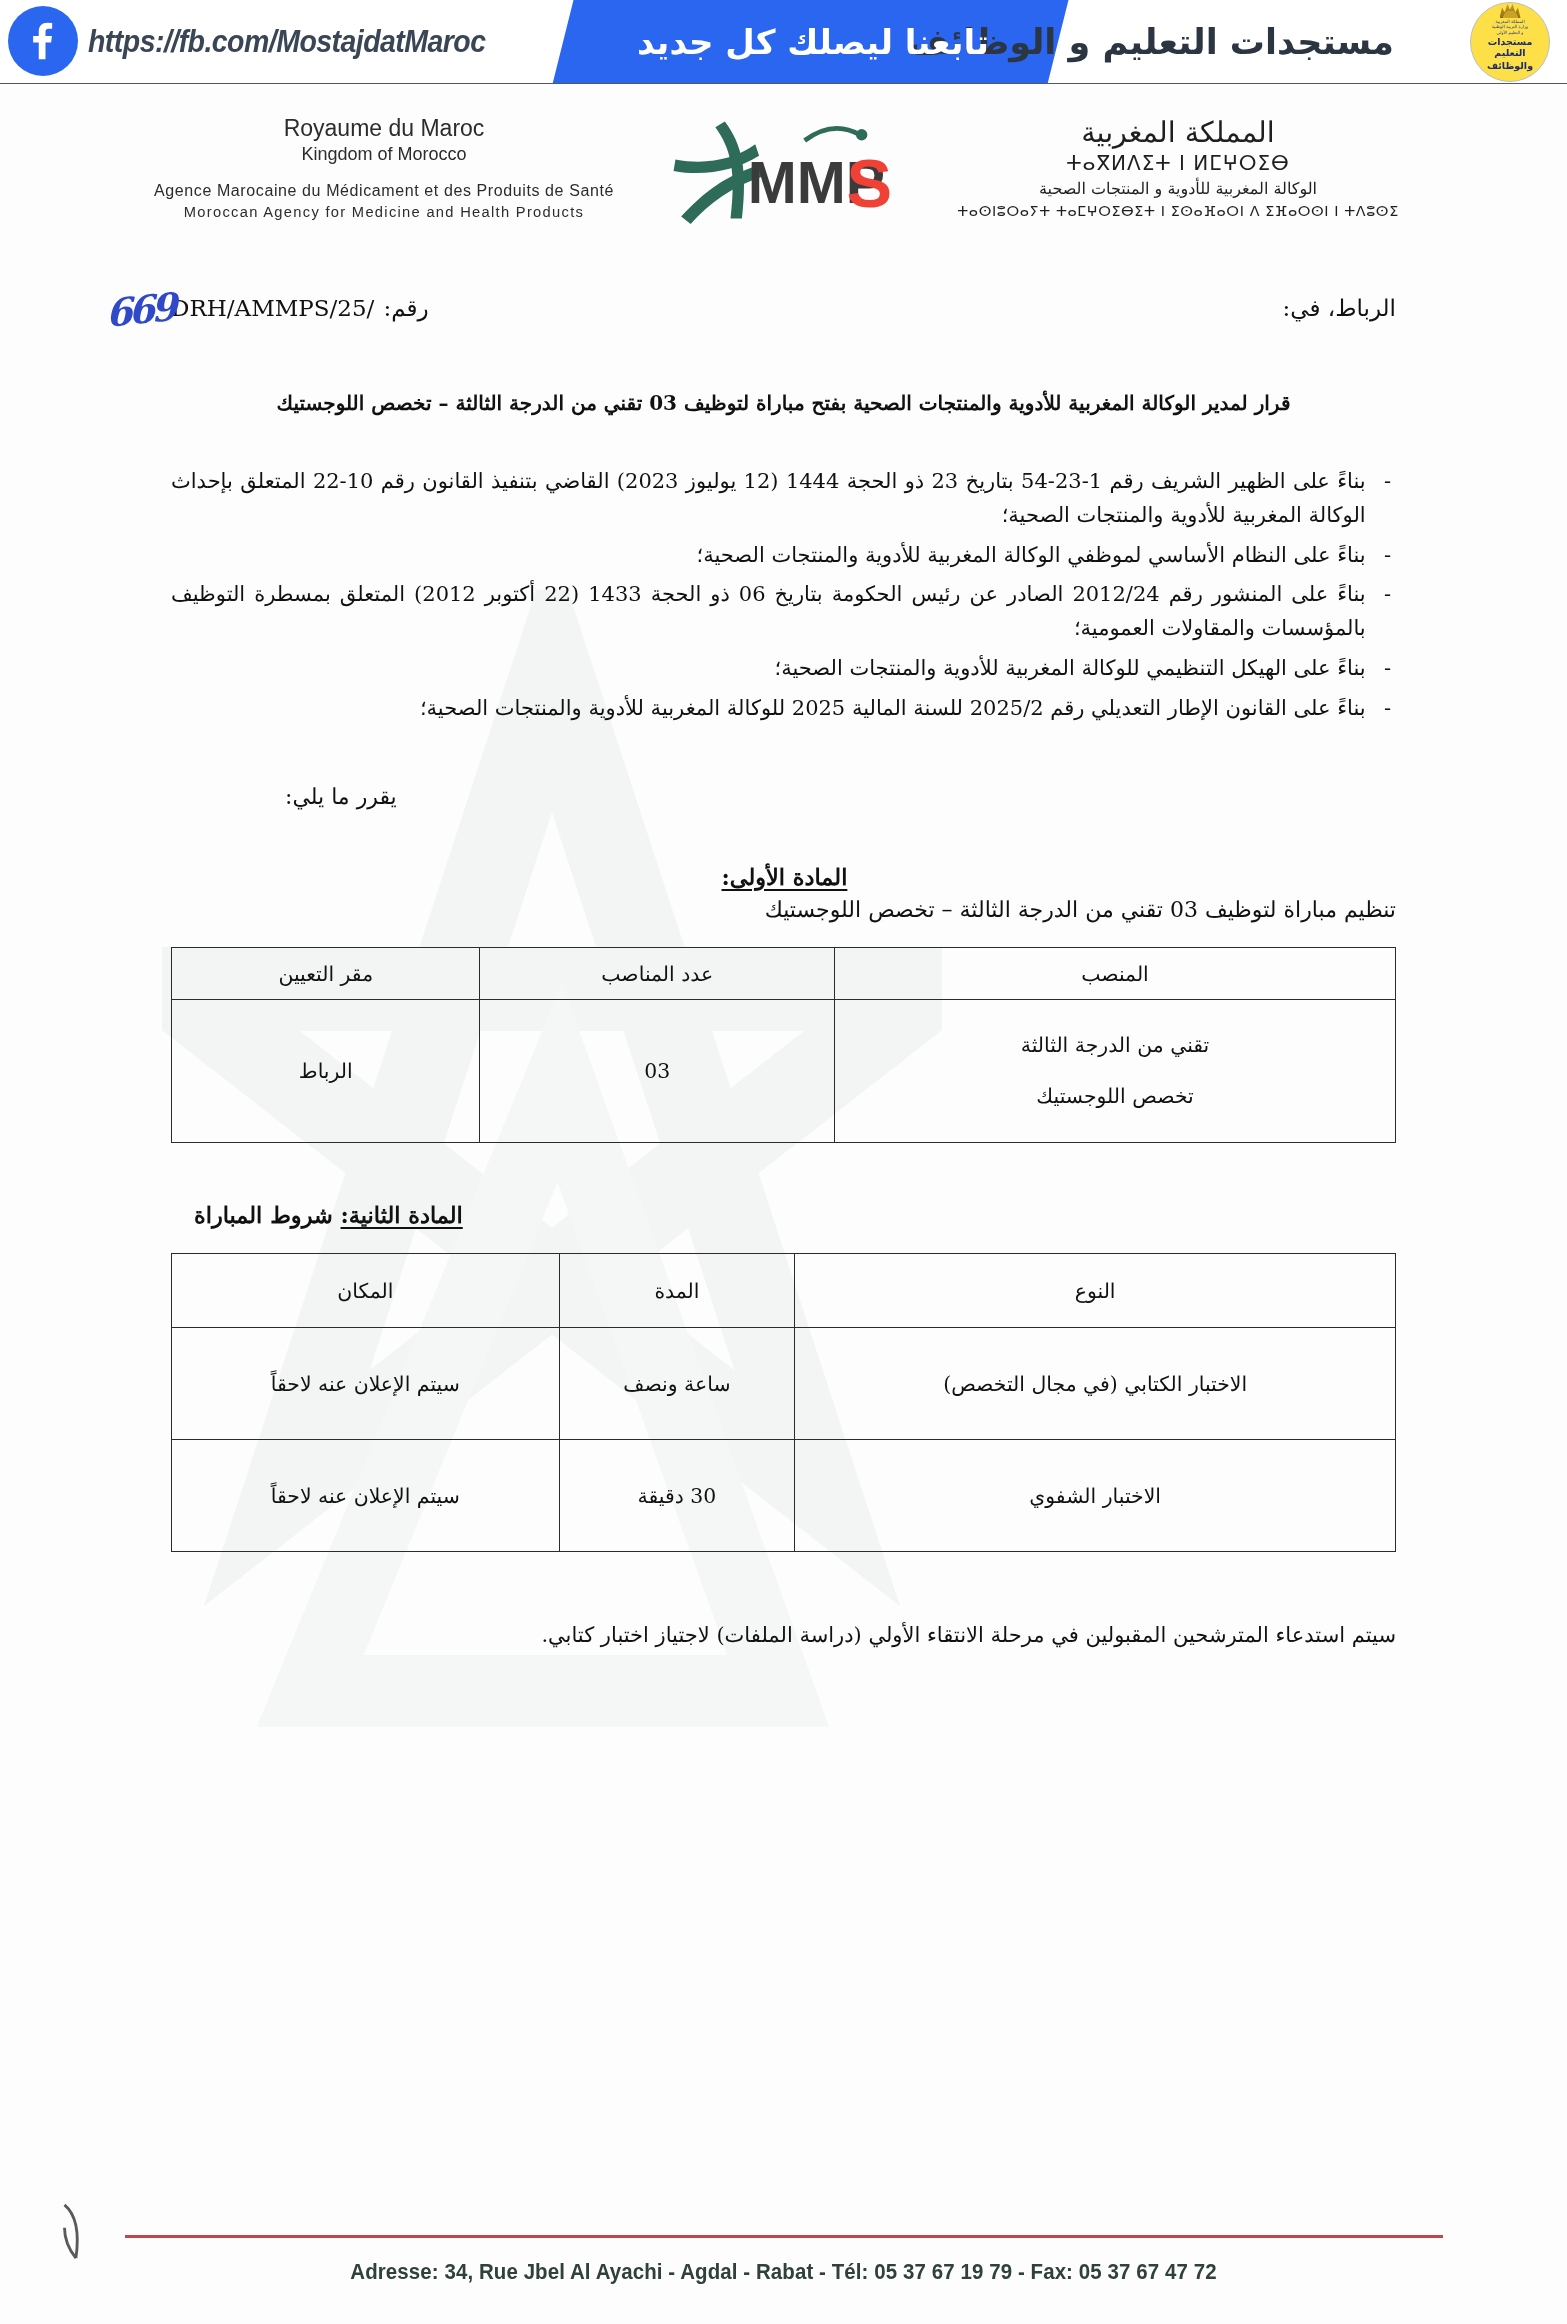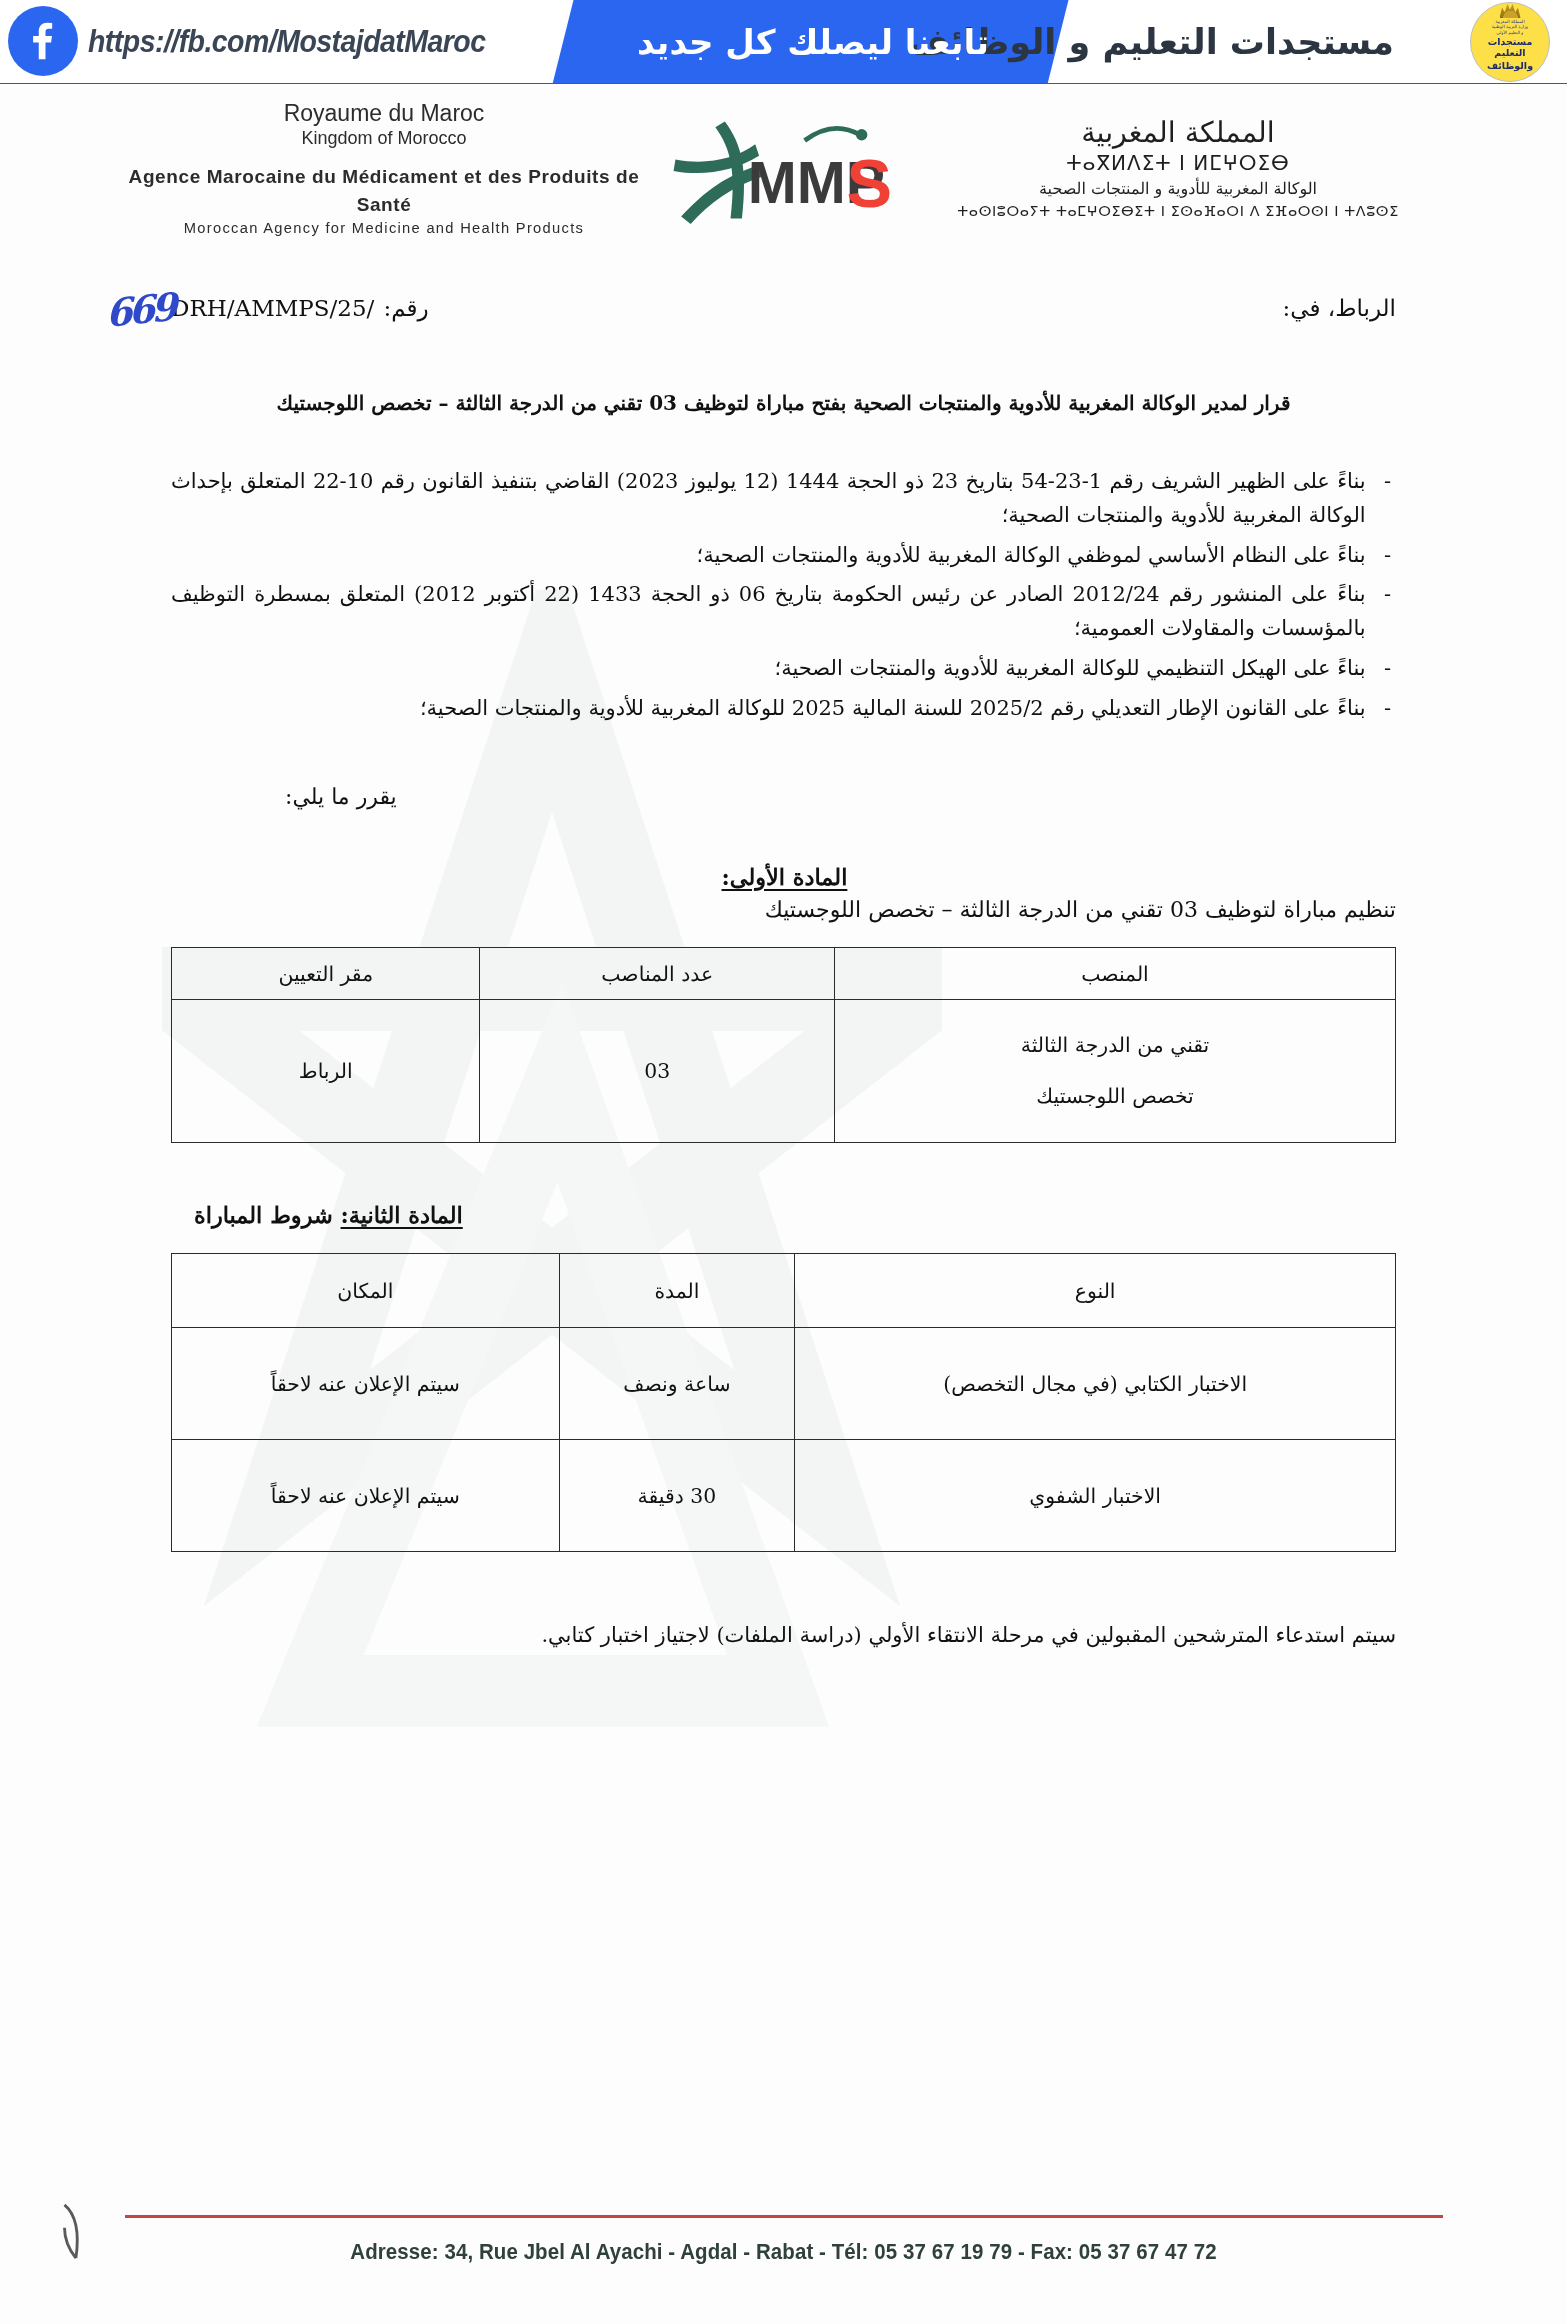--- a/index.html
+++ b/index.html
@@ -148,21 +148,21 @@
     z-index: 2;
     display: flex;
     align-items: center;
     justify-content: center;
     padding: 27px 57px 0 57px;
     height: 143px;
   }
   .lh-left { text-align: center; width: 542px; color: #2c2c2c; }
   .lh-l1 { font-size: 23px; font-weight: 400; line-height: 1.25; }
   .lh-l2 { font-size: 18px; font-weight: 400; line-height: 1.25; margin-bottom: 13.3px; }
-  .lh-l3 { font-size: 19px; letter-spacing: 0.6px; line-height: 1.45; font-weight: bold; }
+  .lh-l3 { font-size: 16px; letter-spacing: 0.6px; line-height: 1.45; }
   .lh-l4 { font-size: 14.7px; letter-spacing: 1.3px; line-height: 1.45; }
 
   .lh-logo { width: 247px; display: flex; align-items: center; justify-content: center; }
   .lh-logo svg { width: 238px; height: 114px; }
 
   .lh-right { width: 552px; text-align: center; direction: rtl; color: #1f1f1f; }
   .lh-r1 { font-size: 28.5px; font-family: "DejaVu Serif", serif; line-height: 1.2; }
   .lh-r2 { font-size: 20px; font-family: "DejaVu Sans", sans-serif; letter-spacing: 1px; line-height: 1.35; }
   .lh-r3 { font-size: 16px; font-family: "DejaVu Serif", serif; letter-spacing: 2.5px; line-height: 1.5; }
   .lh-r4 { font-size: 14.3px; font-family: "DejaVu Sans", sans-serif; letter-spacing: 0.6px; line-height: 1.5; }
@@ -285,21 +285,21 @@
     text-align: right;
     line-height: 1.6;
   }
 
   
   .footer {
     position: absolute;
     left: 0; bottom: 0;
     width: 100%;
     z-index: 2;
-    padding-bottom: 60px;
+    padding-bottom: 40px;
   }
   .footer-rule {
     width: 1318px;
     margin: 0 auto 21px auto;
     height: 2.9px;
     background: #c24646;
   }
   .footer-text {
     text-align: center;
     font-family: "Liberation Sans", sans-serif;

